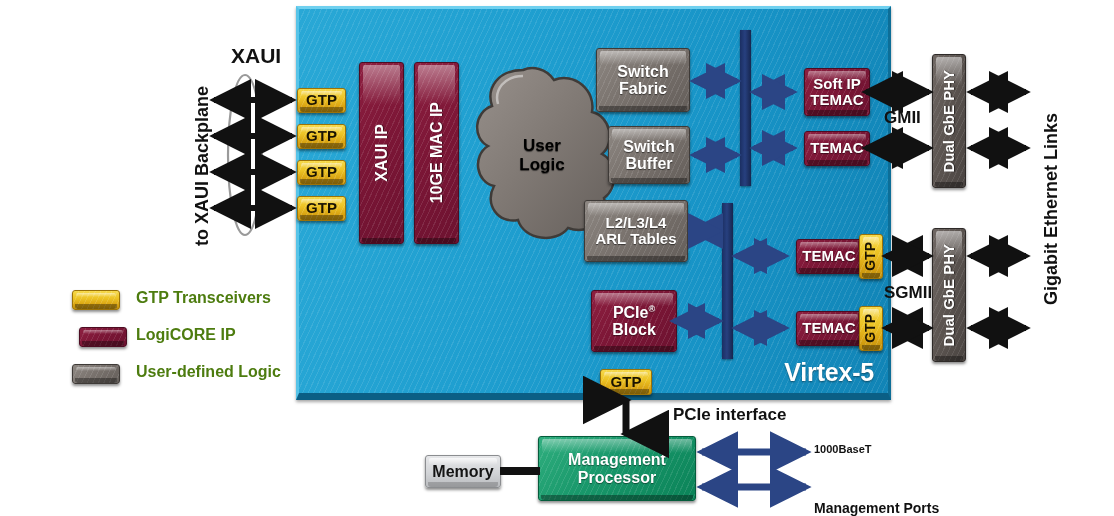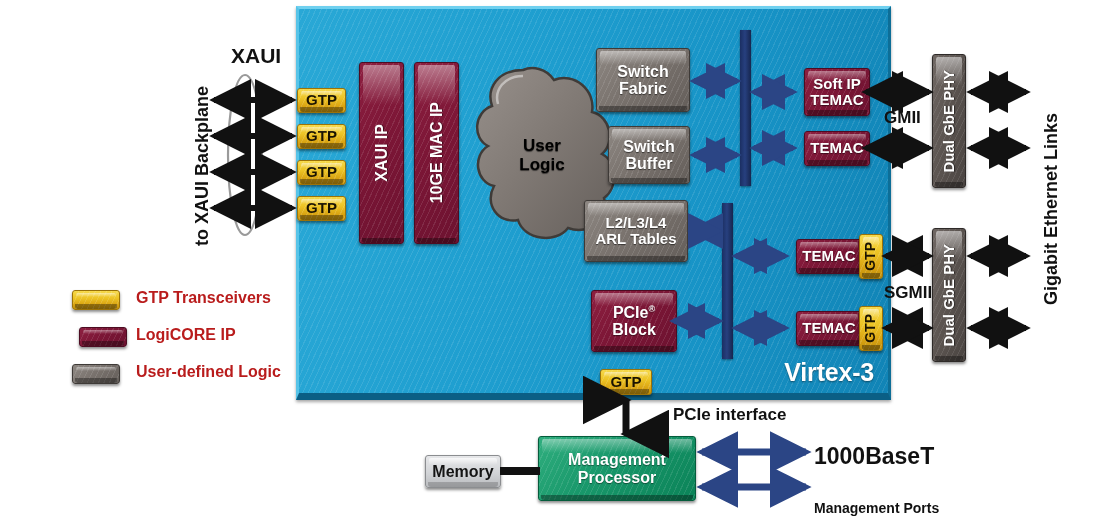--- a/index.html
+++ b/index.html
@@ -115,32 +115,32 @@
 
   
   .txt{position:absolute;font-weight:bold;color:#111111;}
   .txt.vrot{writing-mode:vertical-rl;transform:rotate(180deg);}
 
   
   .legend{position:absolute;left:72px;top:288px;}
   .legend-row{position:relative;height:28px;margin-bottom:9px;}
   .legend-sw{position:absolute;left:0;top:2px;width:48px;height:20px;border-radius:3px;}
   .legend-lb{position:absolute;left:64px;top:1px;font-size:16px;font-weight:bold;
-             color:#b91c1c;white-space:nowrap;}
+             color:#4d7c0f;white-space:nowrap;}
 
   svg.ov{position:absolute;left:0;top:0;width:1114px;height:516px;
          pointer-events:none;overflow:visible;}
 </style>
 </head>
 <body>
 
 <div id="stage">
 
   <div class="fpga">
-    <div class="fpga-label">Virtex-3</div>
+    <div class="fpga-label">Virtex-5</div>
   </div>
 
   <div class="bus" style="left:740px;top:30px;width:11px;height:156px;"></div>
   <div class="bus" style="left:722px;top:203px;width:11px;height:156px;"></div>
 
   <div class="blk gtp node" style="left:297px;top:88px;width:49px;height:25px;">
     <span>GTP</span>
     </div>
   <div class="blk gtp node" style="left:297px;top:124px;width:49px;height:25px;">
     <span>GTP</span>
@@ -258,21 +258,21 @@
   <div class="txt vrot" style="left:192px;top:68px;font-size:18px;height:178px;">to XAUI Backplane</div>
 
   <div class="txt" style="left:884px;top:108px;font-size:17px;">GMII</div>
 
   <div class="txt" style="left:884px;top:283px;font-size:17px;">SGMII</div>
 
   <div class="txt vrot" style="left:1041px;top:75px;font-size:18px;height:230px;">Gigabit Ethernet Links</div>
 
   <div class="txt" style="left:673px;top:405px;font-size:17px;">PCIe interface</div>
 
-  <div class="txt" style="left:814px;top:443px;font-size:23px;">1000BaseT</div>
+  <div class="txt" style="left:814px;top:443px;font-size:11px;">1000BaseT</div>
 
   <div class="txt" style="left:814px;top:500px;font-size:14px;">Management Ports</div>
 
   <div class="legend">
     <div class="legend-row">
       <div class="legend-sw blk gtp"></div>
       <div class="legend-lb">GTP Transceivers</div>
     </div>
     <div class="legend-row">
       <div class="legend-sw blk core"></div>

